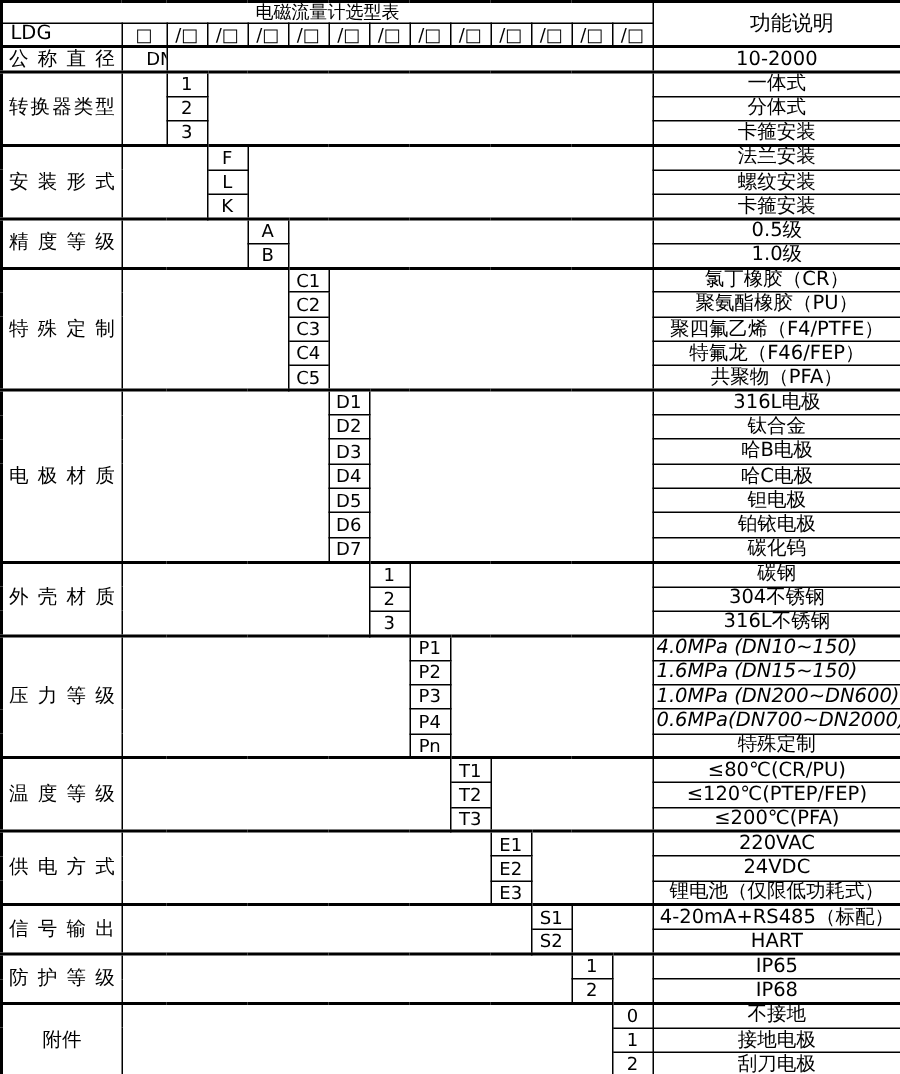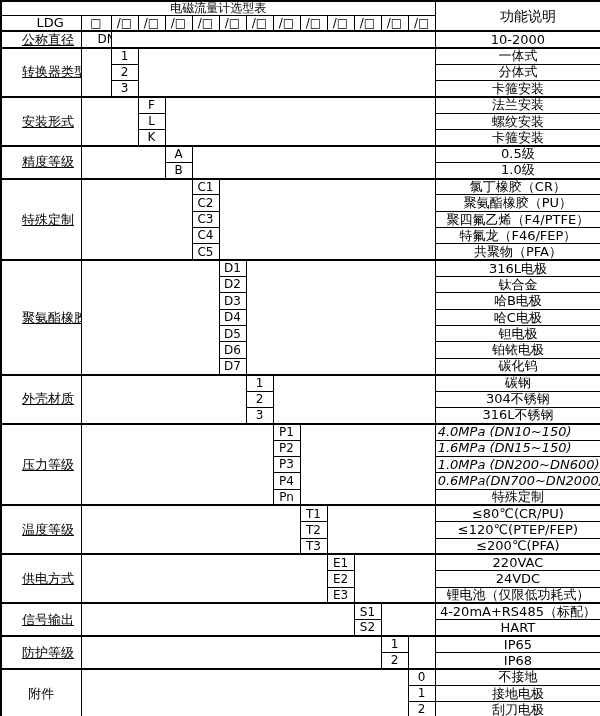--- a/index.html
+++ b/index.html
@@ -20,22 +20,22 @@
     overflow:hidden;
     white-space:nowrap;
     padding:0;
     line-height:1.05;
   }
   tr { height:16.35px; }
   tr.r-title { height:13px; }
   tr.grp > td { border-top:2px solid #000; }
   .title { font-size:12px; }
   .fnhdr { font-size:14px;padding-left:20px; }
-  .ldg { text-align:center; padding-left:18px; }
-  .jl { text-align:justify; text-align-last:justify; padding:0 20px;text-decoration:underline; }
+  .ldg { text-align:left; padding-left:5px; }
+  .jl { text-align:justify; text-align-last:justify; padding:0 4px; }
   .code { font-size:12px; }
   .dncode { text-align:left; padding-left:16px; }
   .fl { text-align:left; padding-left:2px;font-style:italic; }
 </style>
 </head>
 <body>
 
 <table>
 <colgroup>
   <col style="width:80px">
@@ -147,21 +147,21 @@
 <tr>
   <td class="code">C4</td>
   <td>特氟龙（F46/FEP）</td>
 </tr>
 <tr>
   <td class="code">C5</td>
   <td>共聚物（PFA）</td>
 </tr>
 
 <tr class="grp">
-  <td rowspan="7" class="jl">聚氨酯橡胶</td>
+  <td rowspan="7" class="jl">电极材质</td>
   <td rowspan="7" colspan="5"></td>
   <td class="code">D1</td>
   <td rowspan="7" colspan="7"></td>
   <td>316L电极</td>
 </tr>
 <tr>
   <td class="code">D2</td>
   <td>钛合金</td>
 </tr>
 <tr>

